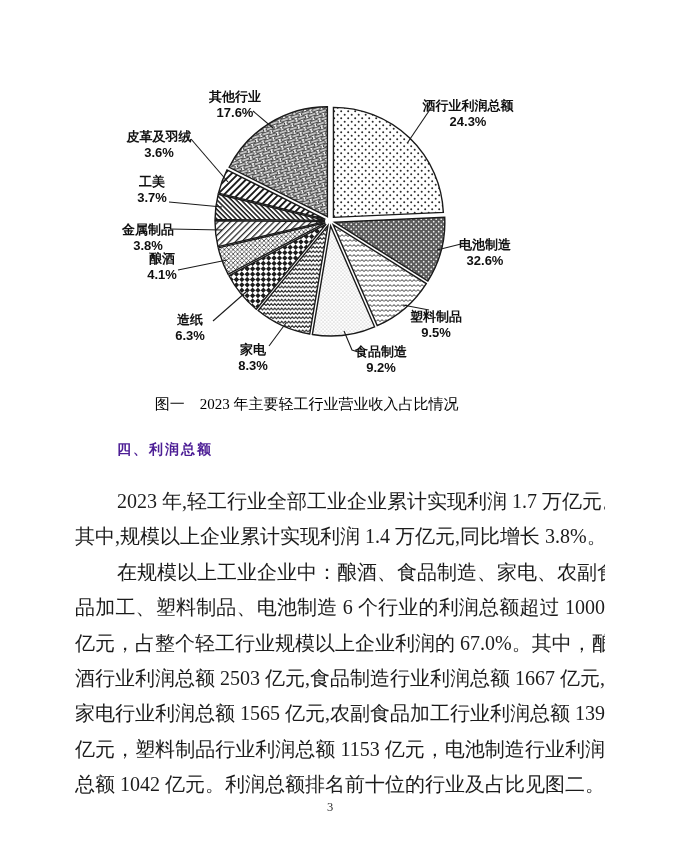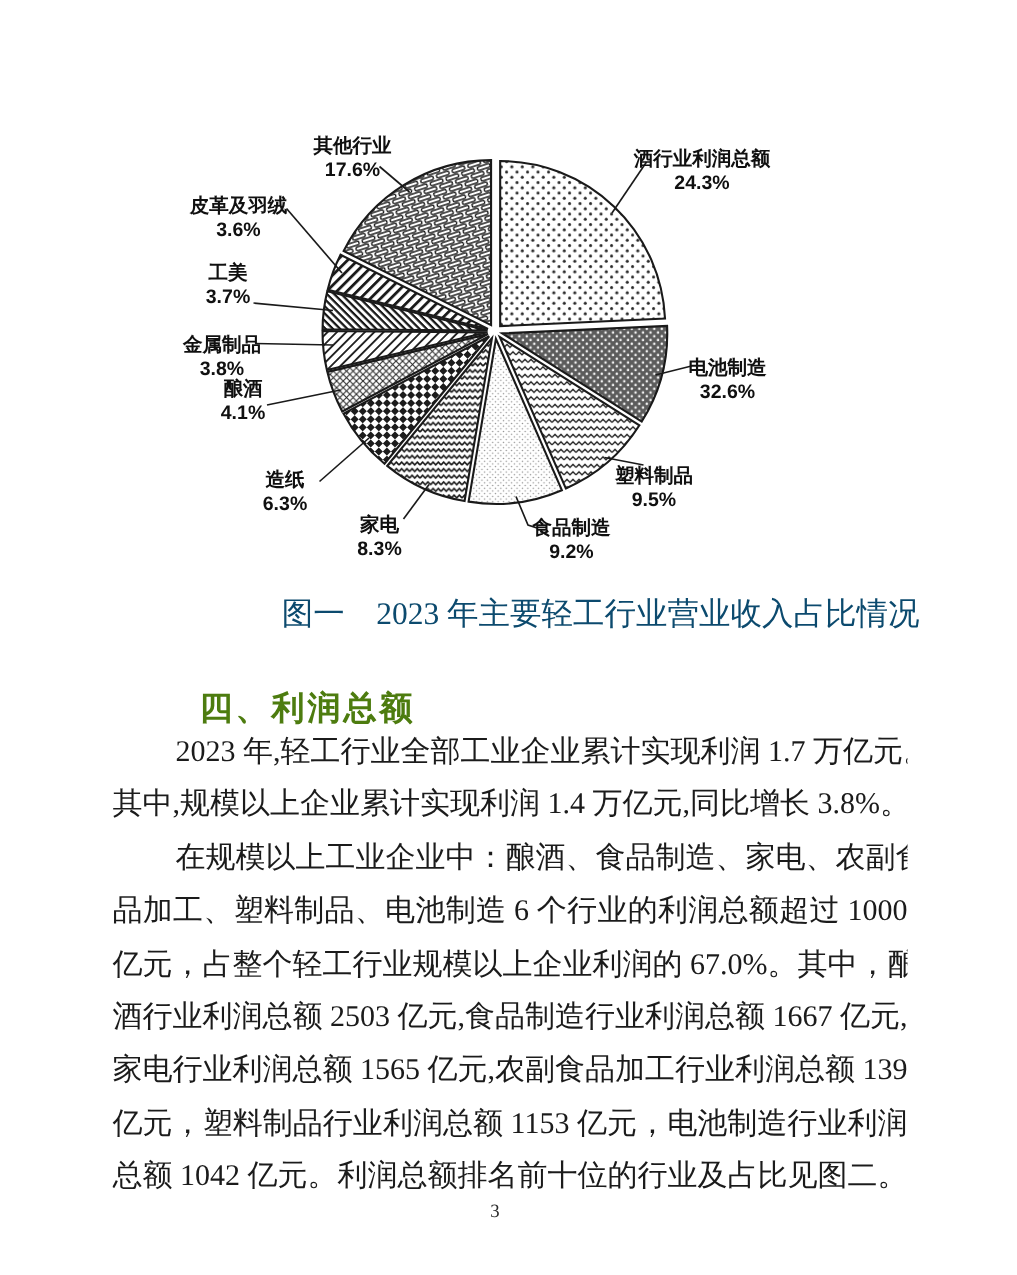--- a/index.html
+++ b/index.html
@@ -12,25 +12,25 @@
   .chart svg { position: absolute; top: 0; left: 0; }
   .labels-layer { position: absolute; top: 0; left: 0; width: 678px; height: 312px; }
   .plabel {
     position: absolute; transform: translateX(-50%);
     text-align: center; white-space: nowrap;
     font-family: "Liberation Sans", sans-serif;
     font-weight: bold; font-size: 13px; line-height: 16px; color: #101010;
   }
   .caption {
     position: absolute; top: 395px; left: 0; width: 613px;
-    text-align: right; font-size: 21px; color: #0c4a6e;
+    text-align: center; font-size: 15px; color: #000000;
   }
   .heading {
-    position: absolute; top: 441px; left: 117px; margin: 16px;
-    font-size: 22px; font-weight: bold; letter-spacing: 2px; color: #4d7c0f;
+    position: absolute; top: 441px; left: 117px; margin: 0;
+    font-size: 14px; font-weight: bold; letter-spacing: 2px; color: #4c1d95;
   }
   .body-text { position: absolute; top: 484px; left: 75px; width: 530px; font-size: 20px; color: #1b1b1b; }
   .line {
     height: 35.4px; line-height: 35.4px;
     text-align: justify; text-align-last: justify;
     white-space: nowrap; overflow: hidden;
   }
   .line.indent { padding-left: 42px; }
   .pageno {
     position: absolute; top: 800px; left: 0; width: 660px;

